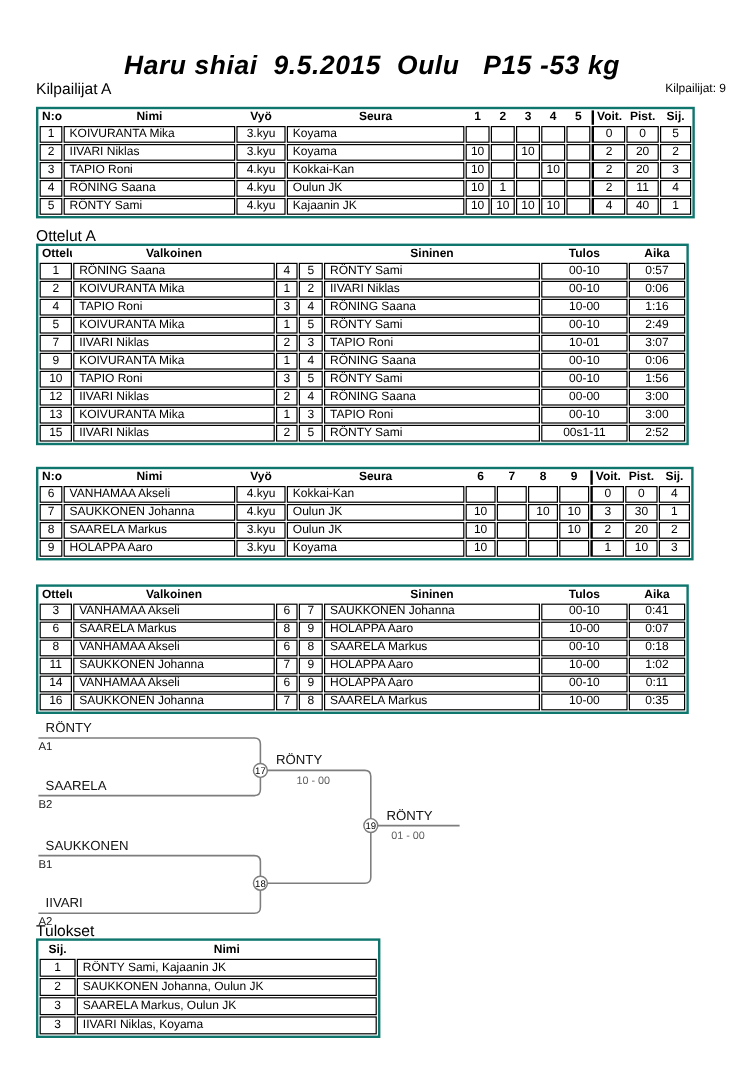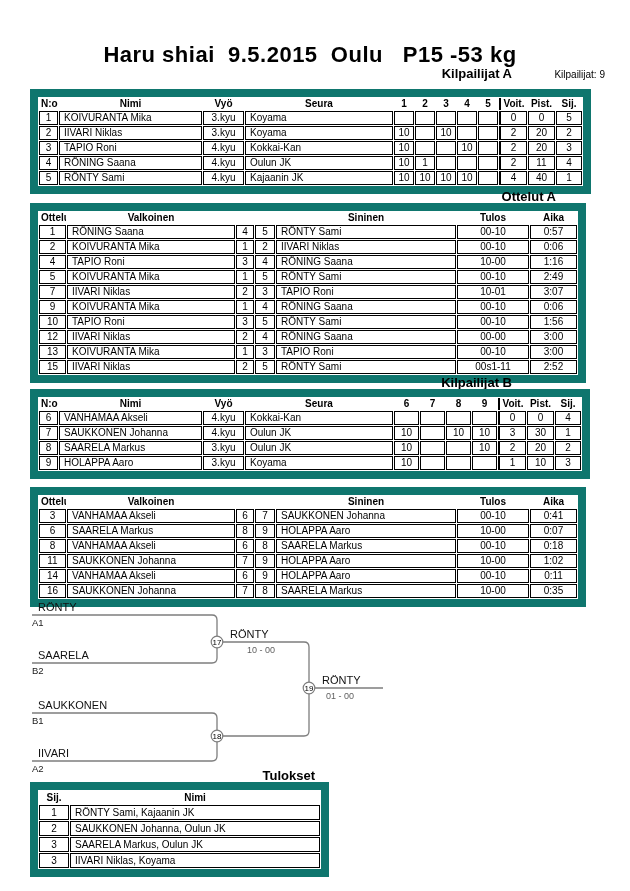--- a/index.html
+++ b/index.html
@@ -1,23 +1,23 @@
 <!DOCTYPE html>
 <html><head>
 <meta charset="utf-8">
 <style>
   html,body{margin:0;padding:0;background:#fff;}
   .page{position:relative;width:630px;height:891px;background:#fff;overflow:hidden;
         font-family:"Liberation Sans","DejaVu Sans",sans-serif;color:#000;}
   .title{position:absolute;top:42px;left:0;width:620px;text-align:center;
-         font-size:22px;font-weight:bold;white-space:pre;letter-spacing:.5px;}
-  .h2{position:absolute;font-size:13px;font-weight:bold;text-align:right;white-space:nowrap;}
+         font-size:22px;font-weight:bold;white-space:pre;letter-spacing:.5px;font-style:italic;}
+  .h2{position:absolute;font-size:13px;font-weight:normal;text-align:left;white-space:nowrap;}
   .count{position:absolute;top:69px;left:460px;width:145px;text-align:right;font-size:10px;}
   table.sheet{position:absolute;border-collapse:separate;border-spacing:1px;
-              border:8px solid #0f766e;table-layout:fixed;background:#fff;font-size:10px;}
+              border:2px solid #0f766e;table-layout:fixed;background:#fff;font-size:10px;}
   table.sheet th{font-weight:bold;height:12px;line-height:12px;padding:0 2px;border:none;
                  overflow:hidden;white-space:nowrap;text-align:center;}
   table.sheet td{border:1px solid #000;height:12px;line-height:12px;padding:0 2px;
                  overflow:hidden;white-space:nowrap;}
   table.results td{height:13px;line-height:13px;}
   table.results th{height:13px;}
   .c{text-align:center;} .l{text-align:left;padding-left:4px !important;}
   .hl{text-align:left !important;}
   .grp{border-left:2px solid #000 !important;}
   .bracket{position:absolute;left:30px;top:595px;width:400px;height:185px;}
@@ -266,21 +266,20 @@
           <td class="l">IIVARI Niklas</td>
           <td class="c">2</td>
           <td class="c">5</td>
           <td class="l">RÖNTY Sami</td>
           <td class="c">00s1-11</td>
           <td class="c">2:52</td>
         </tr>
       </tbody>
   </table>
 
-  <div class="h2" style="top:375px;left:30px;width:482px;">Kilpailijat B</div>
 
   <table class="sheet" style="left:30px;top:389px;width:532px;">
     <colgroup>
         <col style="width:19px">
         <col style="width:143px">
         <col style="width:41px">
         <col style="width:148px">
       <col style="width:25px">
         <col style="width:25px">
         <col style="width:25px">

